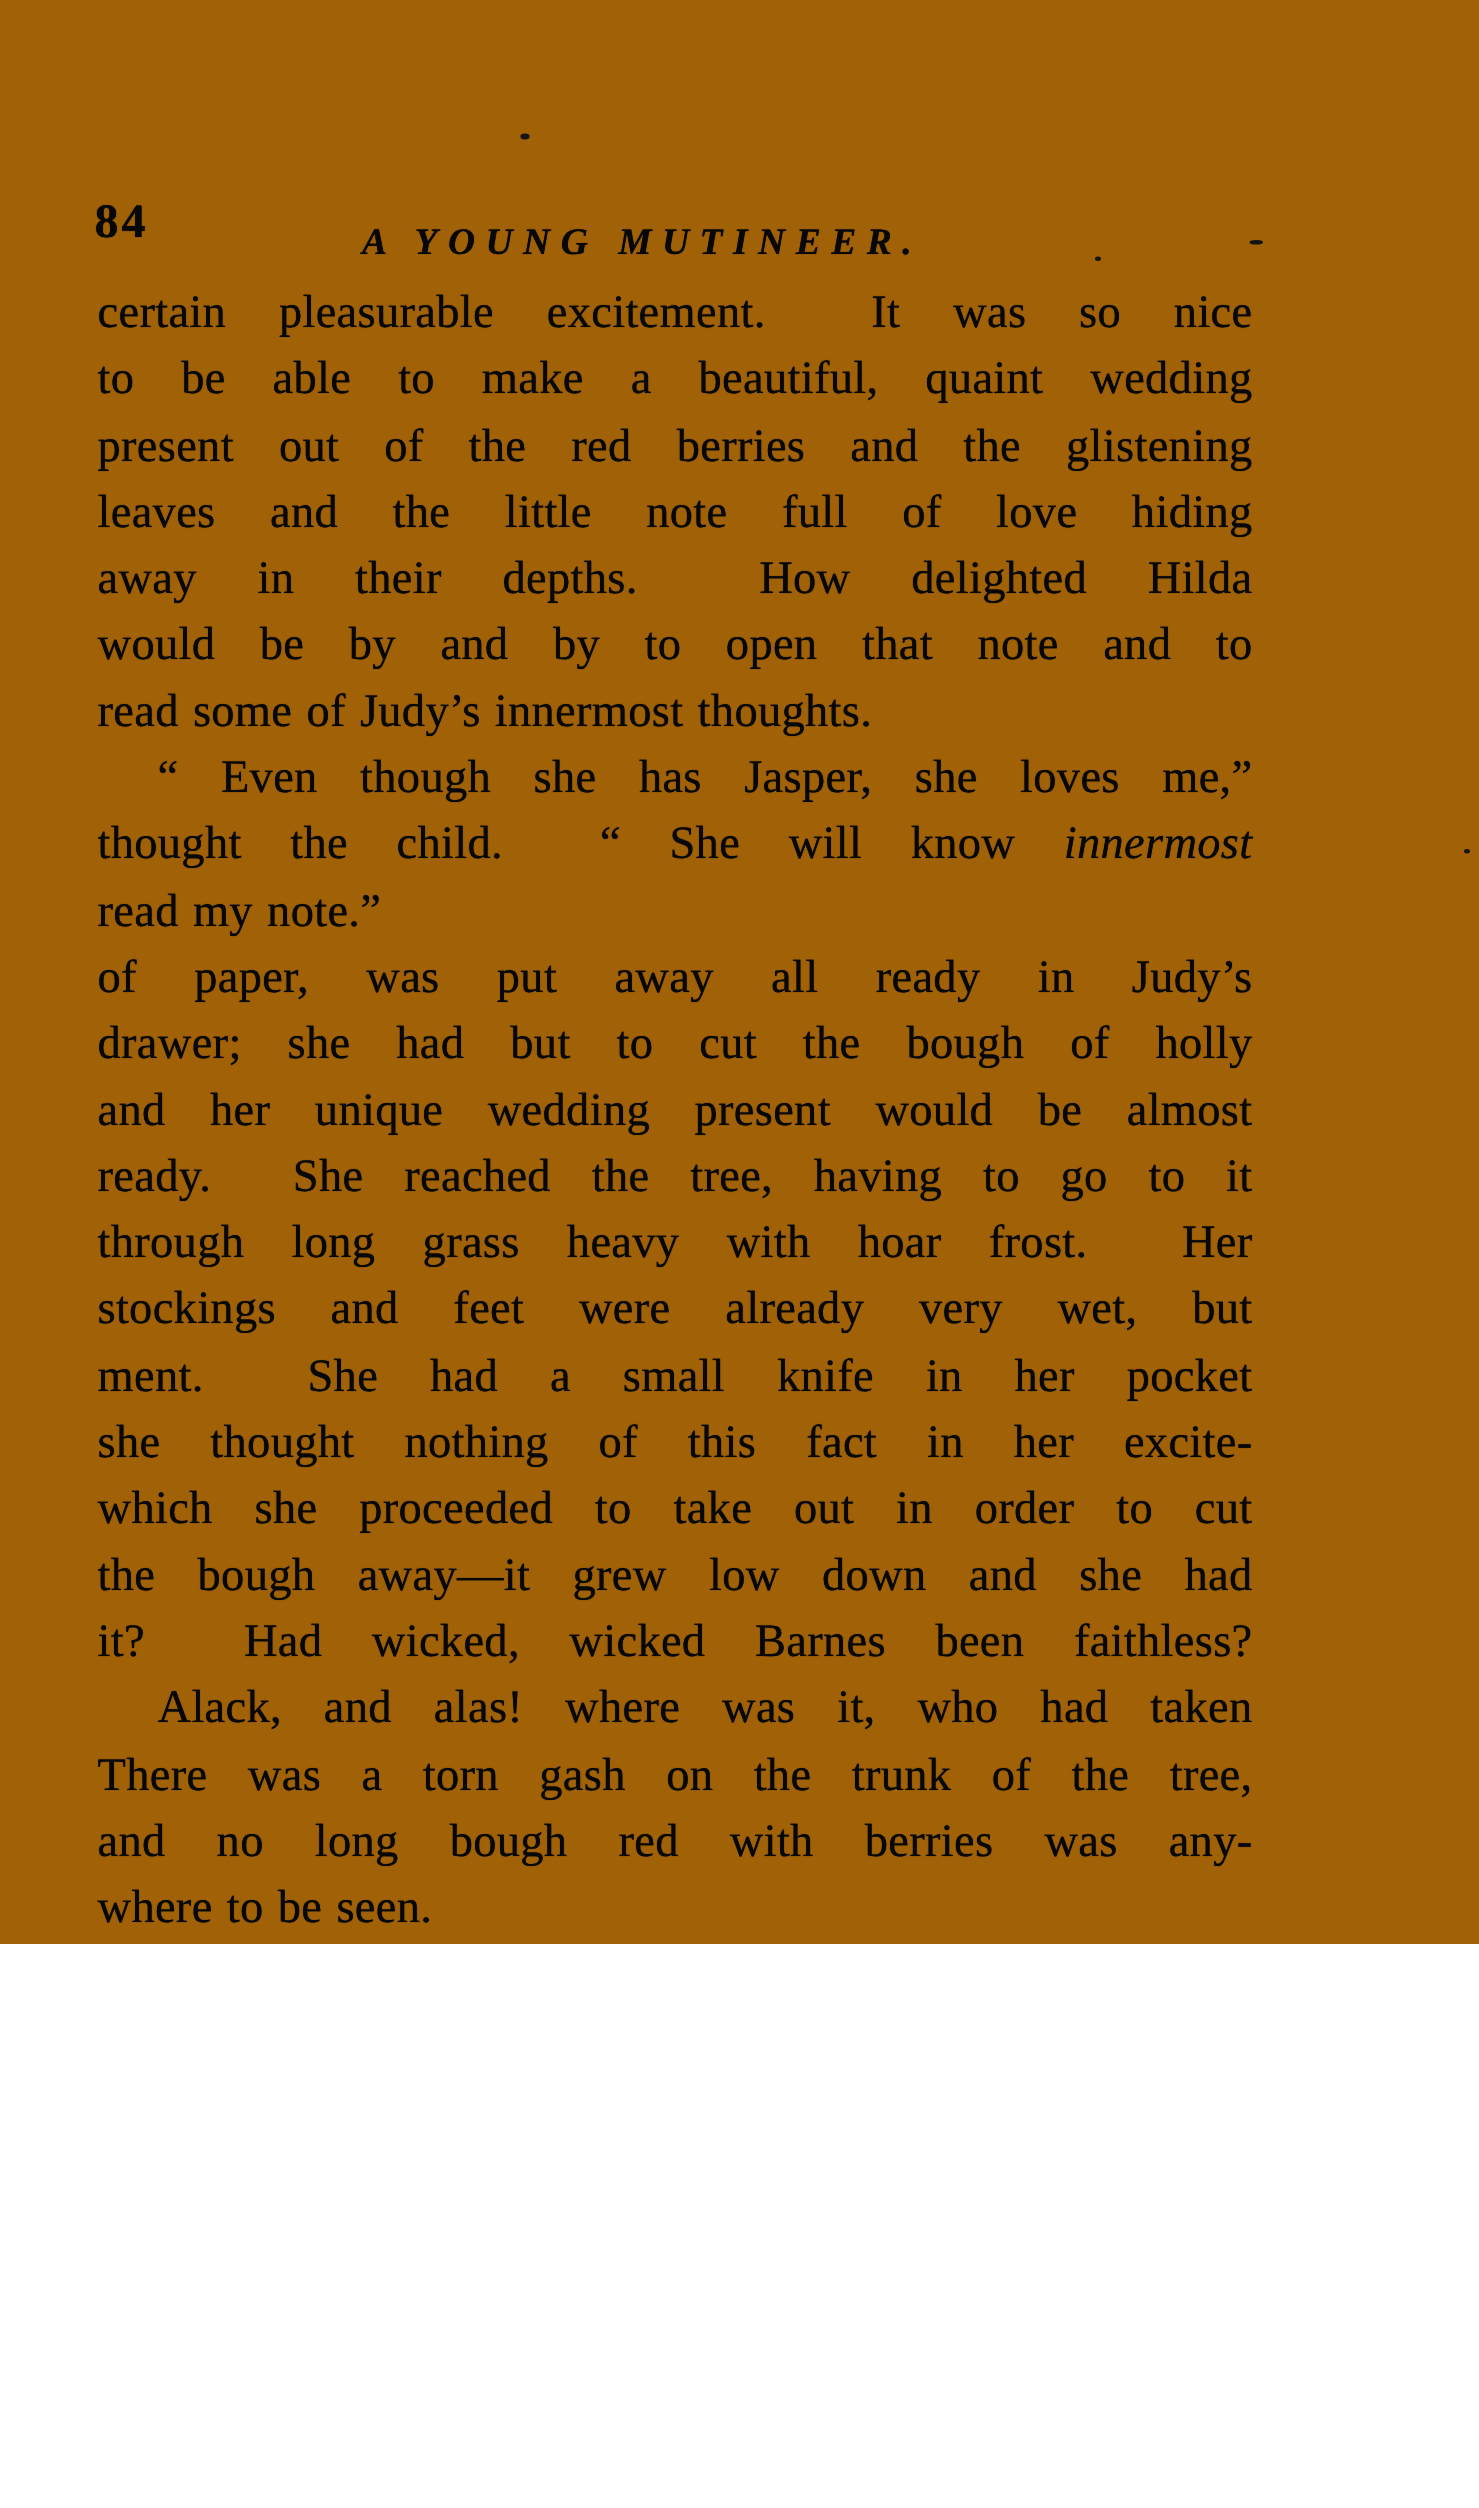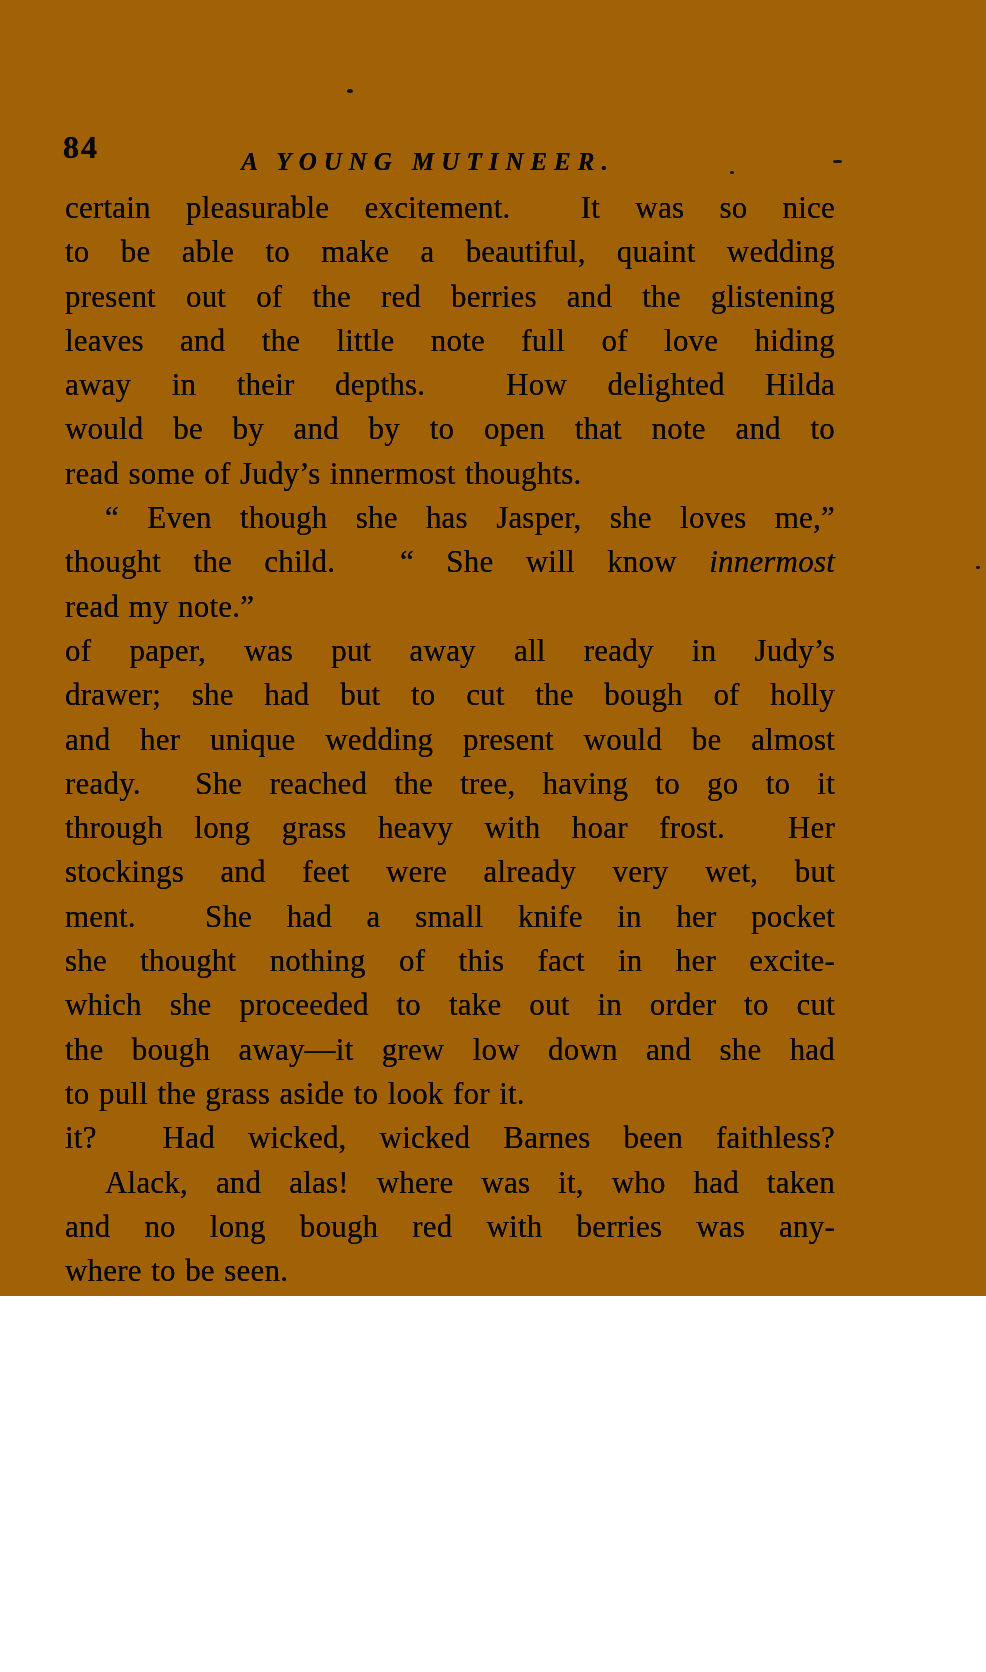--- a/index.html
+++ b/index.html
@@ -88,23 +88,23 @@
       <div class="line"><span>of paper, was put away all ready in Judy’s</span></div>
       <div class="line"><span>drawer; she had but to cut the bough of holly</span></div>
       <div class="line"><span>and her unique wedding present would be almost</span></div>
       <div class="line"><span>ready.&nbsp; She reached the tree, having to go to it</span></div>
       <div class="line"><span>through long grass heavy with hoar frost.&nbsp; Her</span></div>
       <div class="line"><span>stockings and feet were already very wet, but</span></div>
       <div class="line"><span>ment.&nbsp; She had a small knife in her pocket</span></div>
       <div class="line"><span>she thought nothing of this fact in her excite-</span></div>
       <div class="line"><span>which she proceeded to take out in order to cut</span></div>
       <div class="line"><span>the bough away—it grew low down and she had</span></div>
-      <div class="line plain"><span>to pull the grass aside to look for it.</span></div>
       <div class="line"><span>it?&nbsp; Had wicked, wicked Barnes been faithless?</span></div>
       <div class="line indent"><span>Alack, and alas! where was it, who had taken</span></div>
+      <div class="line"><span>There was a torn gash on the trunk of the tree,</span></div>
       <div class="line"><span>and no long bough red with berries was any-</span></div>
       <div class="line plain"><span>where to be seen.</span></div>
     </main>
 
   <div id="specks">
       <div class="speck" style="left: 347px; top: 89px; width: 6px; height: 4px;"></div>
       <div class="speck" style="left: 833px; top: 160px; width: 9px; height: 3px;"></div>
       <div class="speck" style="left: 730px; top: 171px; width: 4px; height: 3px;"></div>
       <div class="speck" style="left: 976px; top: 566px; width: 4px; height: 3px;"></div>
       <div class="speck" style="left: 852px; top: 1482px; width: 5px; height: 4px;"></div>

